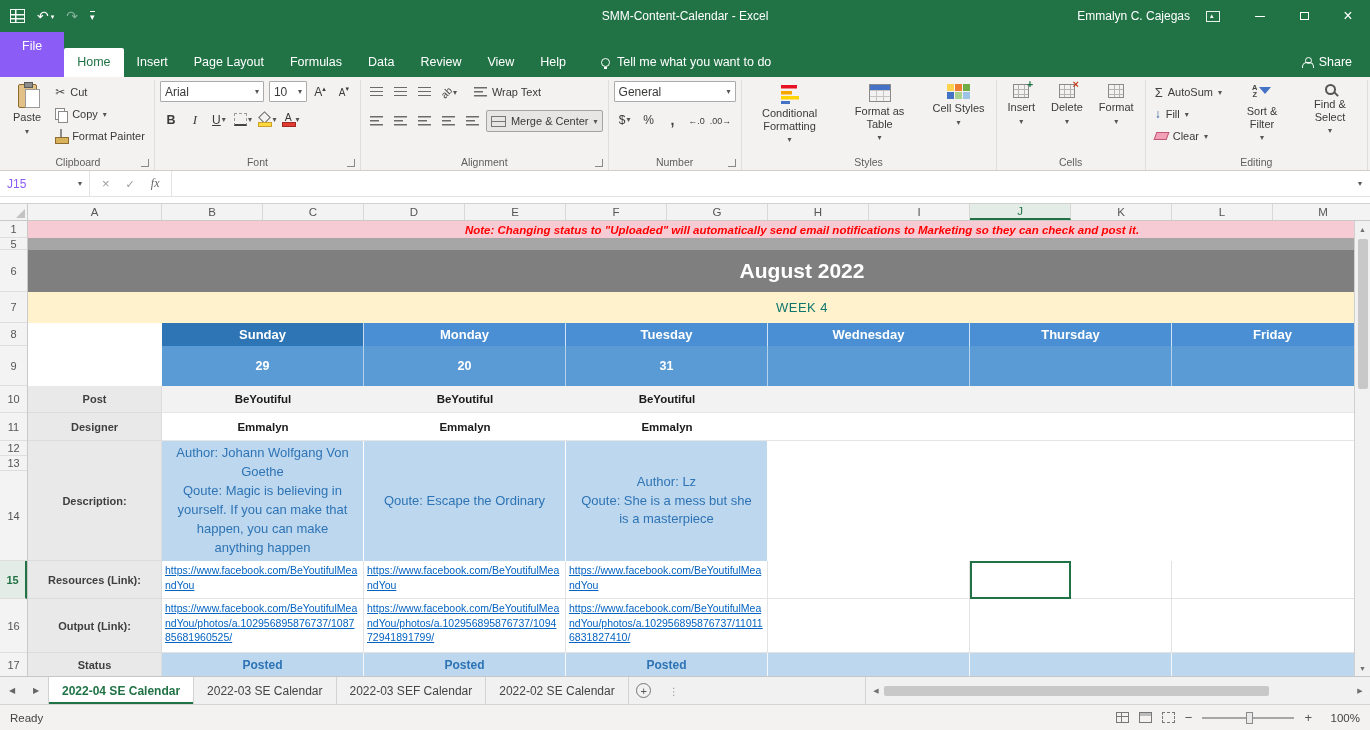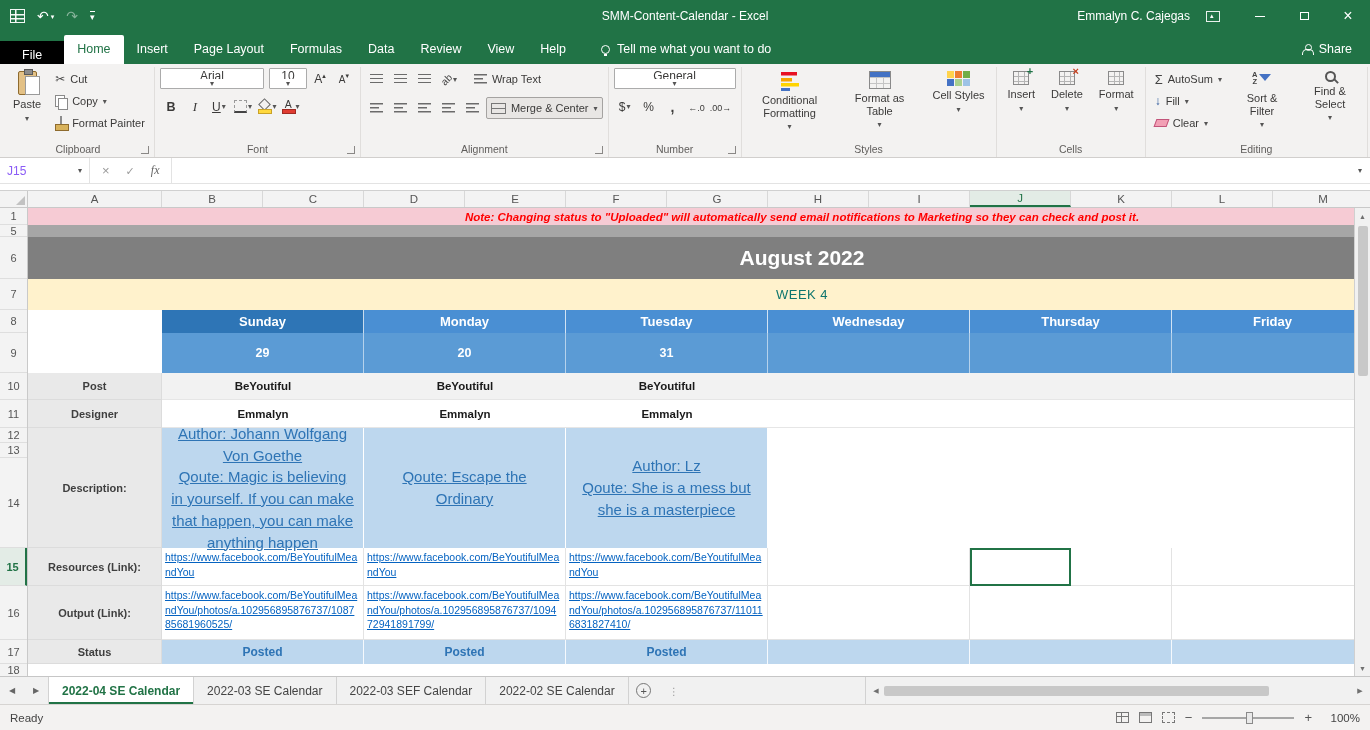--- a/index.html
+++ b/index.html
@@ -25,21 +25,21 @@
   .tb-user { margin-right:16px; font-size:12px; }
   .ic-ribopt { width:14px; height:11px; border:1px solid rgba(255,255,255,.9); margin-right:18px; position:relative; }
   .ic-ribopt::after { content:"\25B4"; position:absolute; left:3px; top:0px; font-size:7px; color:#fff; }
   .winbtn { width:44px; height:100%; display:flex; align-items:center; justify-content:center; }
   .ic-min { width:10px; height:1px; background:#fff; display:block; }
   .ic-max { width:9px; height:8px; border:1px solid #fff; display:block; }
   .ic-close::before { content:"\00D7"; font-size:16px; }
 
   
   .tabrow { flex:0 0 32px; background:#217346; color:#fff; display:flex; align-items:flex-end; font-size:12.5px; }
-  .file-tab { padding:7px 22px 2px; background:#000000; }
+  .file-tab { padding:7px 22px 24px; background:#8b5cf6; }
   .rtab { padding:7px 13px 8px; }
   .rtab.active { background:#fff; color:#217346; border-radius:2px 2px 0 0; }
   .tellme { display:flex; align-items:center; gap:7px; margin-left:16px; padding:7px 6px 8px; }
   .ic-bulb { width:9px; height:9px; border:1.3px solid #fff; border-radius:50%; position:relative; display:block; }
   .ic-bulb::after { content:""; position:absolute; left:2px; bottom:-3px; width:3px; height:2px; background:#fff; }
   .share-btn { margin-left:auto; display:flex; align-items:center; gap:7px; padding:7px 18px 8px; }
   .ic-person { width:10px; height:10px; position:relative; display:block; }
   .ic-person::before { content:""; position:absolute; left:3px; top:0; width:5px; height:5px; border-radius:50%; border:1px solid #fff; }
   .ic-person::after { content:""; position:absolute; left:0; bottom:-1px; width:10px; height:5px; border:1px solid #fff; border-bottom:none; border-radius:5px 5px 0 0; }
 
@@ -64,21 +64,21 @@
   .ic-clip::after { content:""; position:absolute; right:-4px; top:4px; width:13px; height:17px; background:#fff; border:1px solid #9a9a9a; }
   .ic-cut::before { content:"\2702"; font-size:12px; color:#444; }
   .ic-copy { position:relative; width:12px; height:13px; }
   .ic-copy::before { content:""; position:absolute; left:0; top:0; width:8px; height:10px; background:#fff; border:1px solid #8a8a8a; }
   .ic-copy::after { content:""; position:absolute; left:3px; top:3px; width:8px; height:10px; background:#fff; border:1px solid #8a8a8a; }
   .ic-painter { position:relative; width:12px; height:14px; }
   .ic-painter::before { content:""; position:absolute; left:0; top:8px; width:12px; height:5px; background:#d8b25b; border:1px solid #8e6b2e; }
   .ic-painter::after { content:""; position:absolute; left:5px; top:0; width:2px; height:8px; background:#8c8c8c; }
 
   
-  .combo { display:flex; align-items:center; background:#fff; border:1px solid #ababab; height:21px; font-size:12px; padding:0 4px; border-radius:1px;flex-direction:column; }
+  .combo { display:flex; align-items:center; background:#fff; border:1px solid #ababab; height:21px; font-size:12px; padding:0 4px; border-radius:1px; }
   .combo .cv { flex:1; overflow:hidden; white-space:nowrap; }
   .combo-family { width:104px; }
   .combo-size { width:38px; margin-left:3px; }
   .ic-fgrow::before { content:"A"; font-size:12px; } .ic-fgrow::after { content:"\25B4"; font-size:7px; vertical-align:super; }
   .ic-fshrink::before { content:"A"; font-size:10px; } .ic-fshrink::after { content:"\25BE"; font-size:7px; vertical-align:super; }
   .ic-bold::before { content:"B"; font-weight:bold; font-size:12.5px; }
   .ic-italic::before { content:"I"; font-style:italic; font-family:"Liberation Serif",serif; font-size:13px; }
   .ic-under::before { content:"U"; text-decoration:underline; font-size:12px; }
   .ic-bordergrid { width:13px; height:13px; border:1px dashed #9a9a9a; border-bottom:2px solid #444; display:block; }
   .ic-fillclr { position:relative; width:14px; height:15px; display:block; }
@@ -184,21 +184,21 @@
   .r-week { background:#fff2cc; }
   .week-text { color:#0f766e; font-weight:normal; font-size:13px; letter-spacing:.5px; }
   .r-days .lab, .r-dates .lab { background:#fff; }
   .r-days .day { background:#4a8fd3; color:#fff; font-weight:bold; font-size:13px; display:flex; align-items:center; justify-content:center; border-right:1px solid rgba(255,255,255,.75); }
   .r-days .day.sun { background:#2e75b6; }
   .r-dates .day { background:#5b9bd5; color:#fff; font-weight:bold; font-size:12.5px; display:flex; align-items:center; justify-content:center; border-right:1px solid rgba(255,255,255,.55); }
   .labcell { background:#e9e9e9; color:#3f3f3f; font-weight:bold; font-size:11px; display:flex; align-items:center; justify-content:center; text-align:center; border-right:1px solid #dcdcdc; border-bottom:1px solid #dcdcdc; padding:0 4px; }
   .r-post { background:#f2f2f2; }
   .r-post .day, .r-designer .day { display:flex; align-items:center; justify-content:center; font-weight:bold; font-size:11.5px; color:#1a1a1a; border-bottom:1px solid #e6e6e6; }
   .r-designer { background:#fff; }
-  .r-desc .day { display:flex; align-items:center; justify-content:center; text-align:center; font-size:15px; color:#2e74b5; padding:1px 9px; white-space:pre-line; line-height:1.45;text-decoration:underline; }
+  .r-desc .day { display:flex; align-items:center; justify-content:center; text-align:center; font-size:13px; color:#2e74b5; padding:1px 9px; white-space:pre-line; line-height:1.45; }
   .r-desc .day.filled { background:#bdd7ee; border-right:1px solid #fff; }
   .r-links .day { border-right:1px solid #e3e3e3; border-bottom:1px solid #e3e3e3; padding:2px 3px; font-size:10.5px; line-height:1.4; overflow:hidden; }
   .r-links a { color:#0563c1; text-decoration:underline; word-break:break-all; }
   .r-status .day { background:#bdd7ee; color:#2e74b5; font-weight:bold; font-size:12px; display:flex; align-items:center; justify-content:center; border-right:1px solid rgba(255,255,255,.85); }
   .r-next { background:#dce9f5; }
   .selection { position:absolute; left:942px; top:340px; width:101px; height:38px; border:2px solid #217346; pointer-events:none; }
 
   .vscroll { flex:0 0 16px; background:#f1f1f1; border-left:1px solid #d0d0d0; display:flex; flex-direction:column; align-items:center; }
   .varrow { height:16px; display:flex; align-items:center; justify-content:center; font-size:7px; color:#707070; width:100%; }
   .vthumb { width:10px; height:150px; background:#c8c8c8; border-radius:2px; margin-top:2px; }

